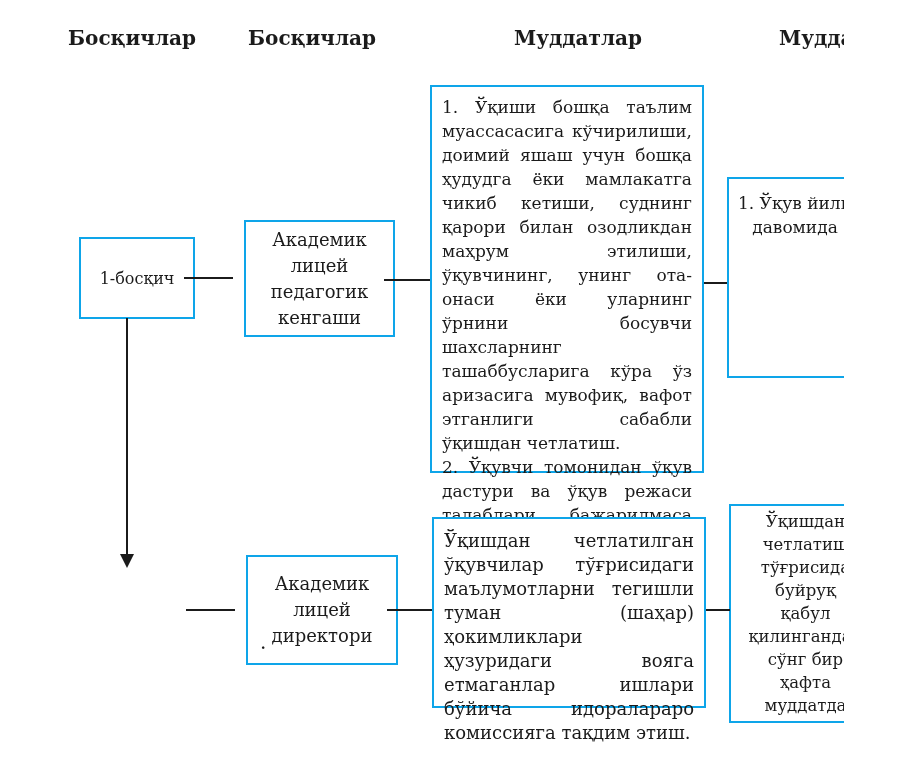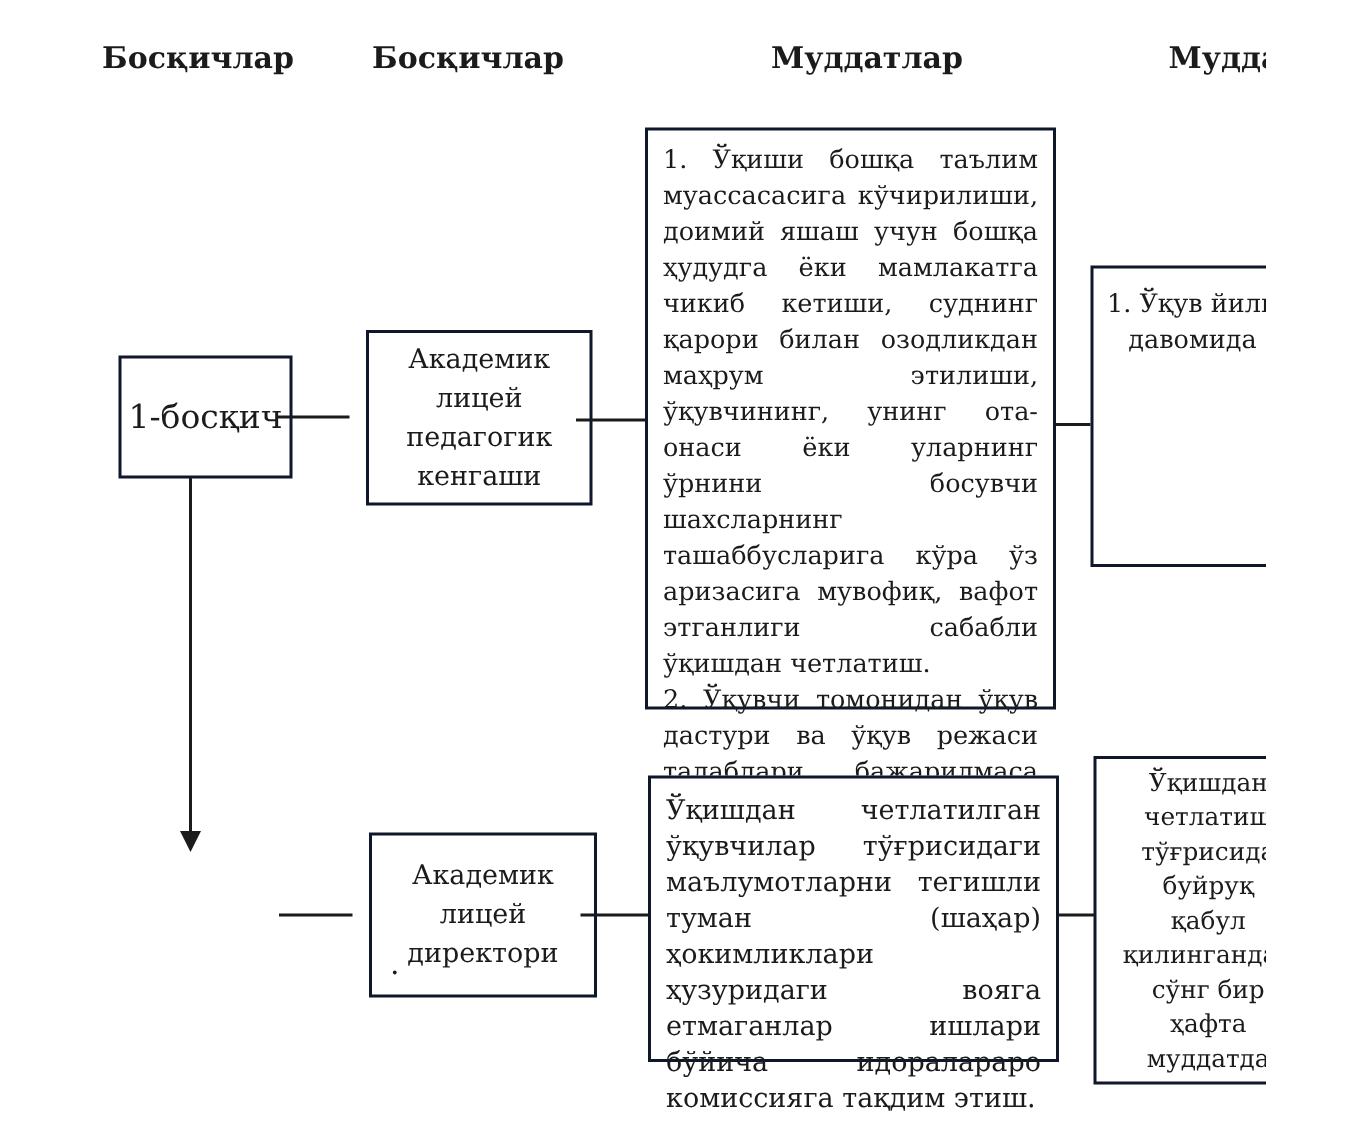--- a/index.html
+++ b/index.html
@@ -2,30 +2,30 @@
 <html><head>
 <meta charset="utf-8">
 <style>
   html,body{margin:0;padding:0;background:#fff;}
   .canvas{
     position:relative;width:844px;height:763px;background:#ffffff;
     font-family:"DejaVu Serif","Liberation Serif",serif;color:#1b1b1b;
     overflow:hidden;
   }
   .hdr{position:absolute;top:26px;font-weight:bold;font-size:20px;text-align:center;white-space:nowrap;}
-  .box{position:absolute;border:2px solid #0f172a;box-sizing:border-box;background:#fff;}
+  .box{position:absolute;border:2px solid #0ea5e9;box-sizing:border-box;background:#fff;}
   .center-box{display:flex;align-items:center;justify-content:center;text-align:center;margin-left:11px;}
   .pre{white-space:pre-line;}
   .line{position:absolute;background:#1b1b1b;}
   .arrowhead{
     position:absolute;width:0;height:0;
     border-left:7px solid transparent;border-right:7px solid transparent;
     border-top:14px solid #1b1b1b;
   }
-  .stage{font-size:22px;}
+  .stage{font-size:16px;}
   .executor{font-size:18px;line-height:26px;}
   .just{text-align:justify;}
   .actions1{padding:8px 10px;font-size:17px;line-height:24px;}
   .actions2{padding:10px 10px;font-size:18px;line-height:24px;}
   .actions1 p,.actions2 p{margin:0;}
   .deadline1{font-size:17px;line-height:24px;display:flex;flex-direction:column;align-items:center;justify-content:flex-start;padding-top:12px;text-align:center;}
   .deadline1 .gap{height:22px;}
   .deadline2{font-size:16.5px;line-height:23px;}
   .stray{position:absolute;left:12px;bottom:16px;font-size:20px;line-height:10px;}
 </style>

